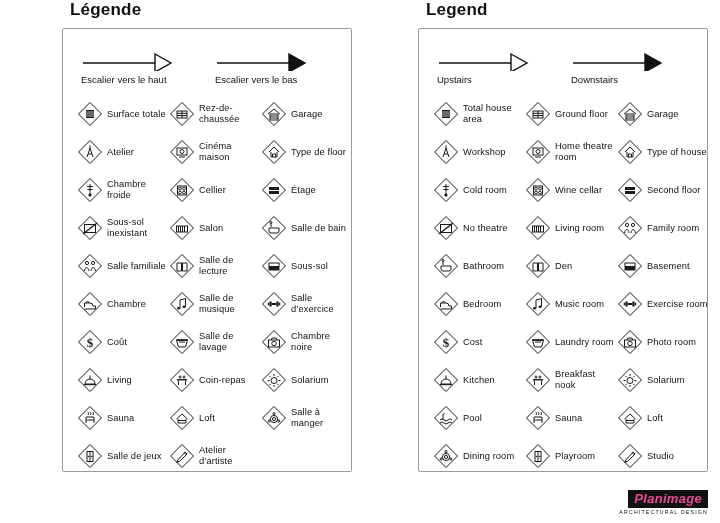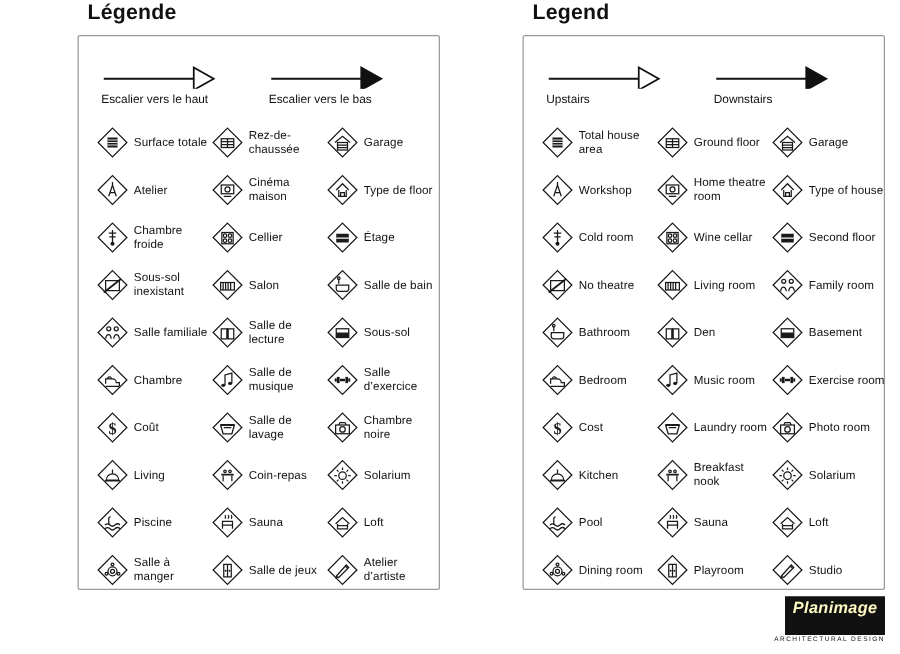--- a/index.html
+++ b/index.html
@@ -89,25 +89,25 @@
 
   
   .logo {
     position: absolute;
     right: 12px;
     bottom: 8px;
     text-align: right;
   }
   .logo-main {
     background: #111111;
-    color: #fef9c3;
+    color: #ec4899;
     font-size: 13px;
     font-weight: bold;
     font-style: italic;
-    padding: 1px 6px 15px 6px;
+    padding: 1px 6px 2px 6px;
     display: inline-block;
     letter-spacing: 0.3px;
   }
   .logo-sub {
     font-size: 5.2px;
     letter-spacing: 1.2px;
     margin-top: 1px;
     color: #111111;
   }
 </style>
@@ -418,31 +418,20 @@
                   <line x1="9.8" y1="16.7" x2="8.4" y2="18.1"></line>
                 </g>
               </svg>
             </span>
             <span class="lbl">Solarium</span>
           </div>
           <div class="legend-item">
             <span class="sym">
               <svg width="26" height="26" viewBox="0 0 26 26">
                 <polygon points="13,1.5 24.5,13 13,24.5 1.5,13" fill="#ffffff" stroke="#1a1a1a" stroke-width="1"></polygon>
-                <path d="M7 15 q2 -2 4 0 t4 0 t4 0" stroke="#1a1a1a" fill="none" stroke-width="1"></path>
-                <path d="M7 18 q2 -2 4 0 t4 0 t4 0" stroke="#1a1a1a" fill="none" stroke-width="1"></path>
-                <path d="M10 15 V10 q0 -1.5 1.5 -1.5" stroke="#1a1a1a" fill="none" stroke-width="1"></path>
-              </svg>
-            </span>
-            <span class="lbl">Piscine</span>
-          </div>
-          <div class="legend-item">
-            <span class="sym">
-              <svg width="26" height="26" viewBox="0 0 26 26">
-                <polygon points="13,1.5 24.5,13 13,24.5 1.5,13" fill="#ffffff" stroke="#1a1a1a" stroke-width="1"></polygon>
                 <path d="M9 18 V12 H17 V18" stroke="#1a1a1a" fill="none" stroke-width="1"></path>
                 <line x1="9" y1="15" x2="17" y2="15" stroke="#1a1a1a" fill="none" stroke-width="1"></line>
                 <path d="M11 10 q1 -1.5 0 -3" stroke="#1a1a1a" fill="none" stroke-width="1"></path>
                 <path d="M13.5 10 q1 -1.5 0 -3" stroke="#1a1a1a" fill="none" stroke-width="1"></path>
                 <path d="M16 10 q1 -1.5 0 -3" stroke="#1a1a1a" fill="none" stroke-width="1"></path>
               </svg>
             </span>
             <span class="lbl">Sauna</span>
           </div>
           <div class="legend-item">

